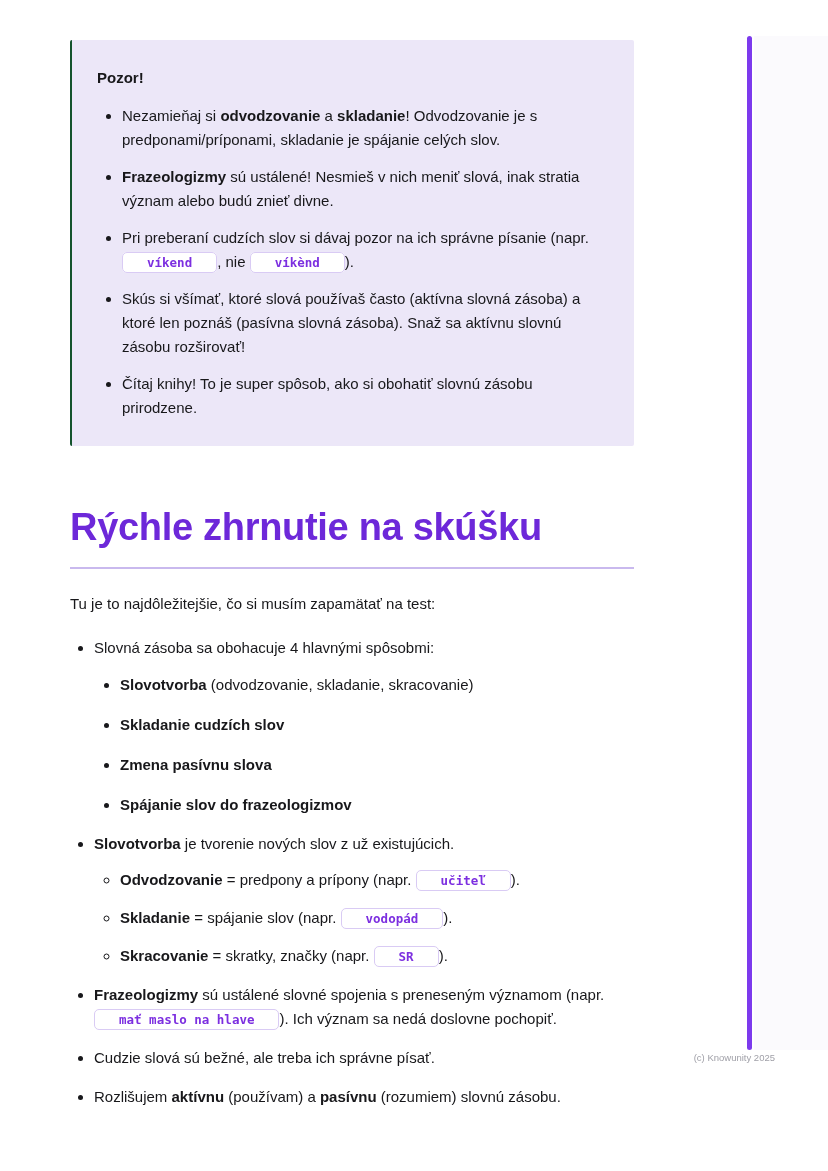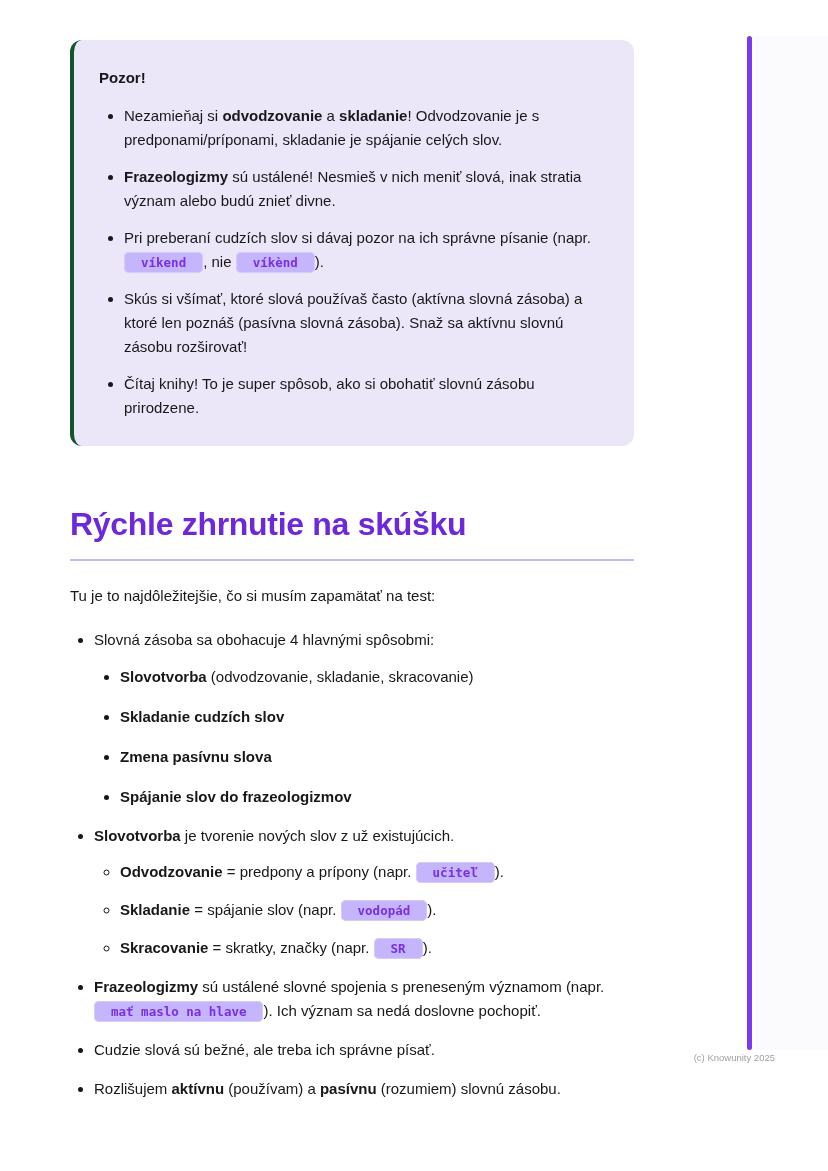--- a/index.html
+++ b/index.html
@@ -21,34 +21,34 @@
     background: #7c3aed; border-radius: 3px;
   }
 
   .content {
     position: absolute; left: 70px; top: 40px; width: 564px;
     font-size: 15px; line-height: 1.6;
   }
 
   .callout {
     background: #ece7f8;
-    border-left: 4px solid #14532d;
-    border-radius: 12px;
+    border-left: 2px solid #14532d;
+    border-radius: 2px;
     padding: 26px 30px 26px 25px;
   }
   .callout-title { font-weight: 700; margin: 0 0 14px 0; }
 
   ul { margin: 0; }
   ul.bullet-list { padding-left: 25px; list-style: disc; }
   ul.bullet-list > li { margin-bottom: 13px; }
   ul.bullet-list > li:last-child { margin-bottom: 0; }
 
   h1.summary-heading {
     color: #6d28d9;
-    font-size: 32px;
+    font-size: 38px;
     font-weight: 700;
     letter-spacing: -0.3px;
     margin: 58px 0 0 0;
     line-height: 1.25;
   }
   hr.divider { border: none; border-top: 2px solid #c9b9ee; margin: 15px 0 0 0; }
   p.intro { margin: 23px 0 0 0; }
 
   ul.main-list { margin: 20px 0 0 0; padding-left: 24px; list-style: disc; }
   ul.main-list > li { margin-bottom: 15px; }
@@ -62,24 +62,24 @@
   ul.sub-circle > li { margin-bottom: 14px; }
   ul.sub-circle > li:last-child { margin-bottom: 2px; }
 
   strong { font-weight: 700; text-align: right; }
 
   .code-chip {
     font-family: "DejaVu Sans Mono", monospace;
     font-size: 12.5px;
     font-weight: 700;
     color: #7c2fe0;
-    background: #c4b5fd;
+    background: #ffffff;
     border: 1px solid #d9cbf4;
     border-radius: 5px;
-    padding: 2px 16px;
+    padding: 2px 24px;
     white-space: nowrap;
   }
 
   .footer {
     position: absolute; right: 53px; top: 1052px;
     font-size: 9.5px; color: #a0a0a8;
   }
 </style>
 </head>
 <body>

